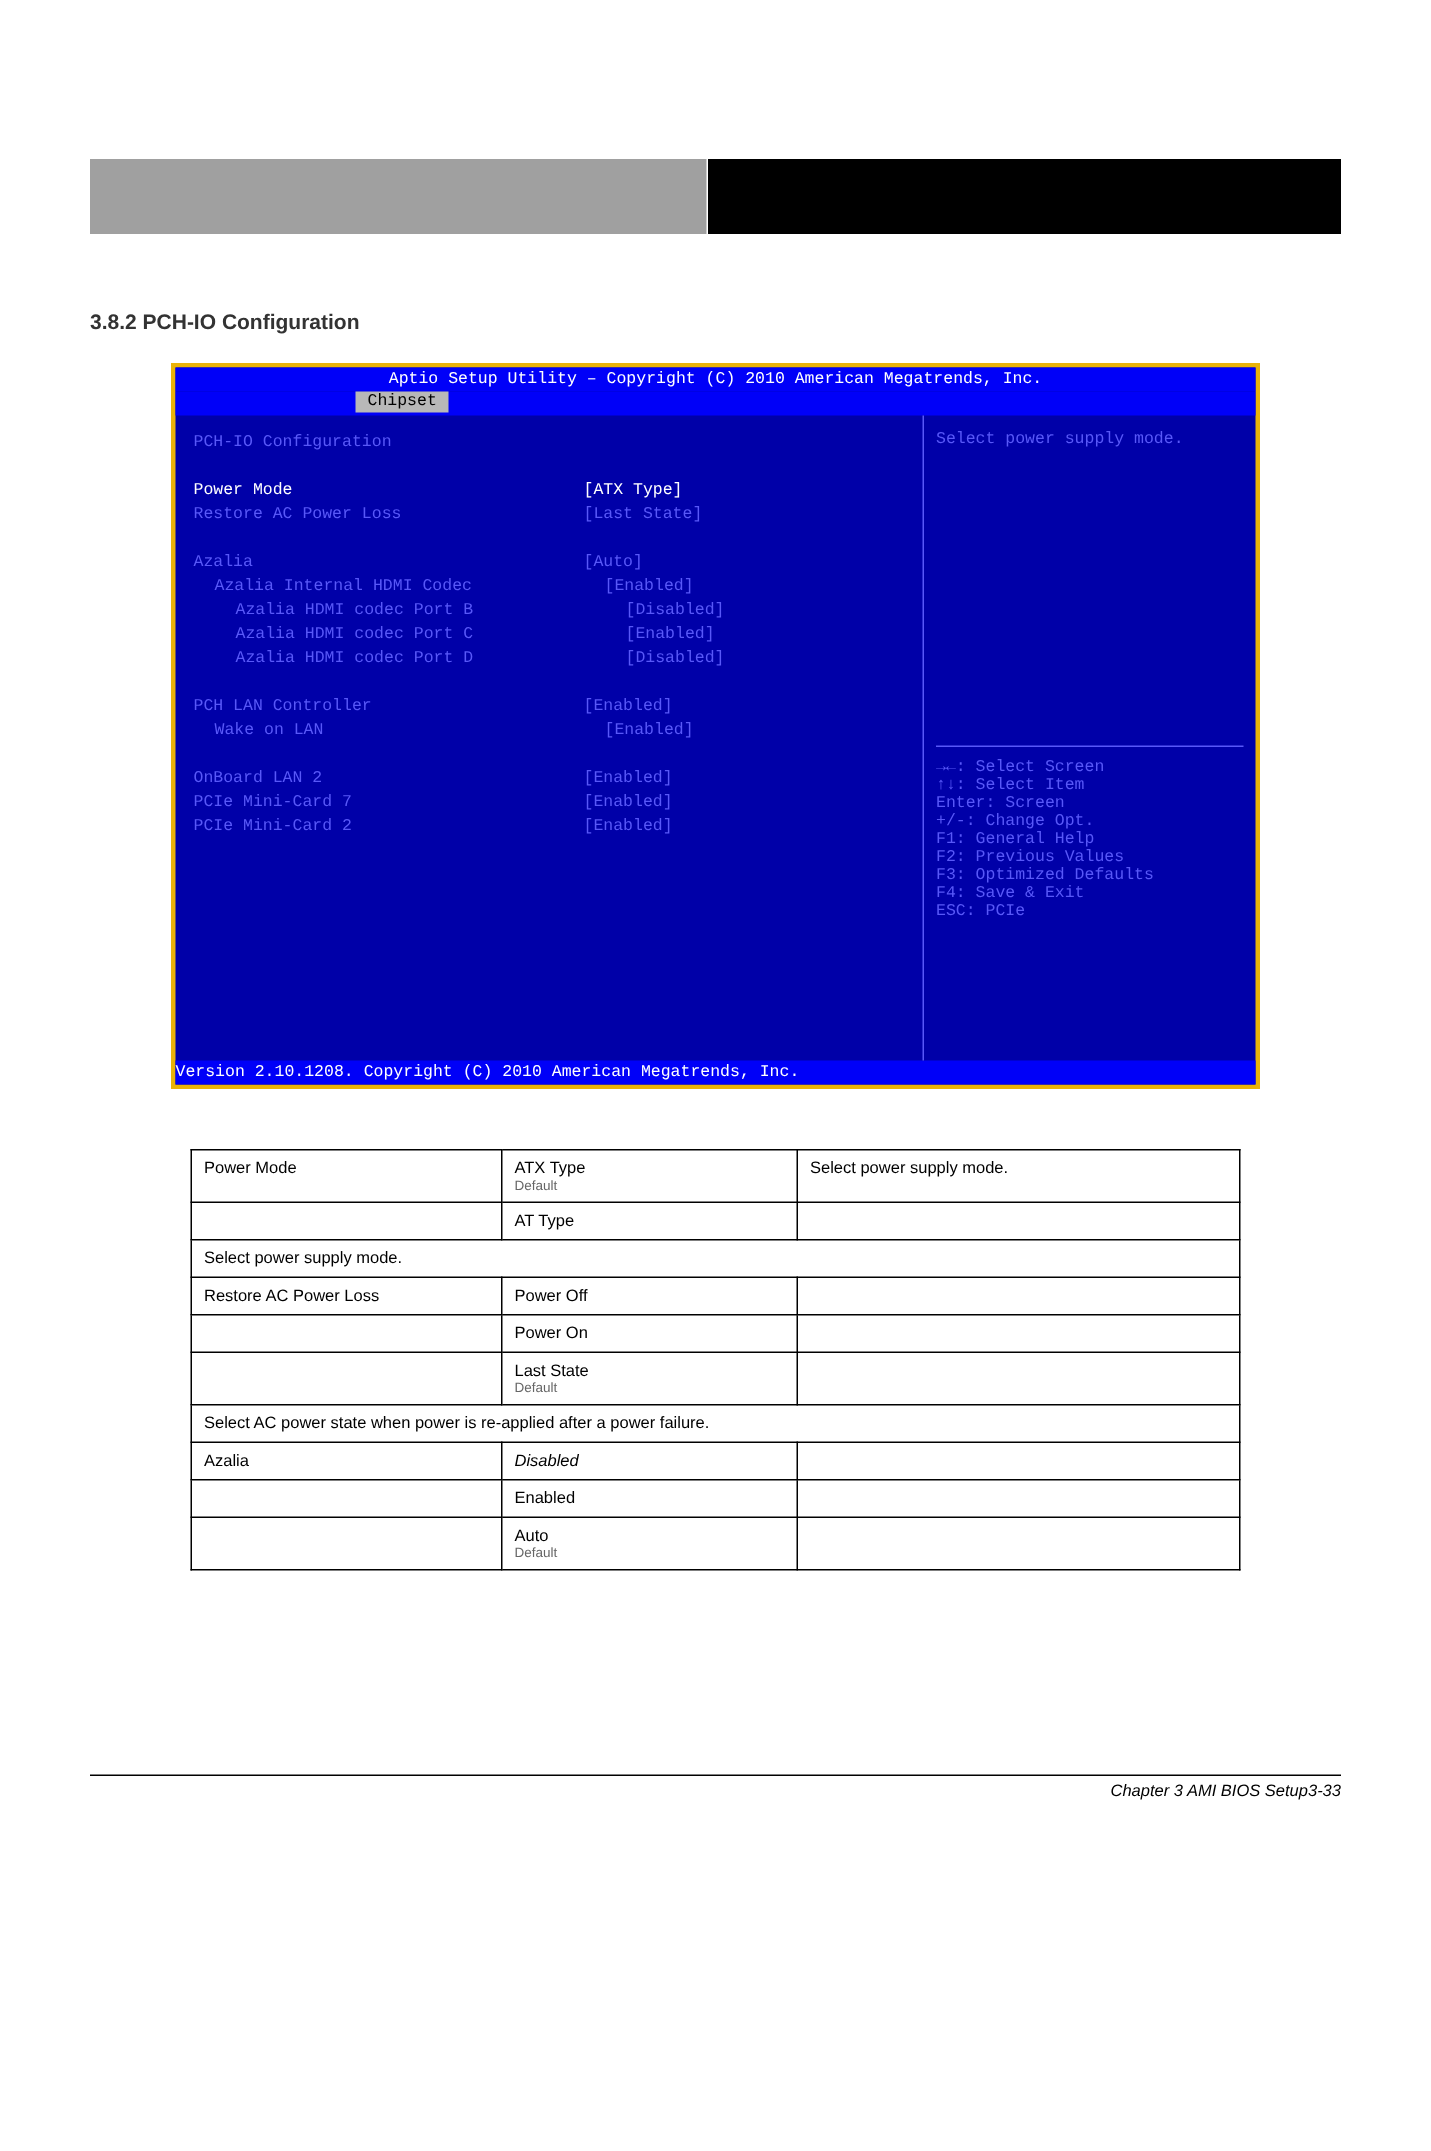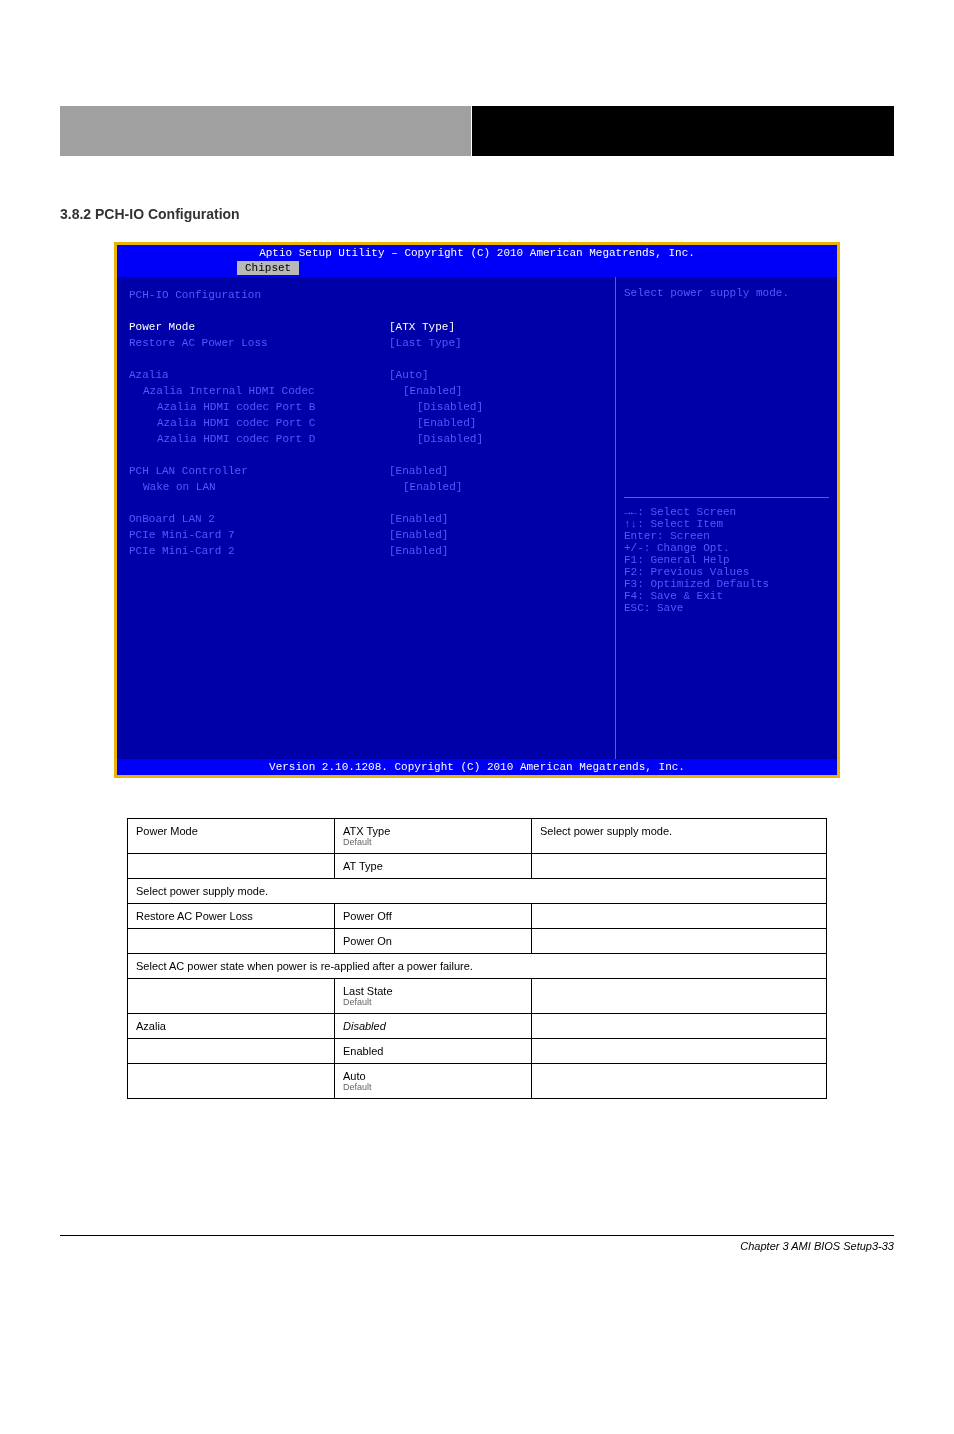--- a/index.html
+++ b/index.html
@@ -5,30 +5,30 @@
 body{margin:0;background:#fff;font-family:Arial,sans-serif;font-size:12px;color:#000;width:954px}
 .page{padding:16px 60px}
 .hdr{display:flex;margin:90px 0 0}
 .hdr-l{flex:1;background:#a0a0a0;height:50px;border-right:1px solid #fff}
 .hdr-r{flex:1;background:#000;height:50px;color:#fff;display:flex;align-items:center;padding-left:12px;font-size:11px}
 .sect-title{margin:50px 0 20px;font-weight:bold;font-size:14px;color:#333}
 .bios{margin:0 auto;width:720px;background:#0000a8;font-family:'Courier New',monospace;font-size:11px;color:#fff;border:3px solid #eab308}
 .bios-top{background:#0000f8;text-align:center;padding:2px 0;font-size:11px;color:#fff}
 .tabbar{background:#0000f8;padding:0 0 2px 120px}
 .tab{background:#b8b8b8;color:#000;padding:1px 8px;display:inline-block}
-.bios-body{display:flex;height:482px}
+.bios-body{display:flex;height:430px}
 .bios-left{flex:1;padding:10px 12px;position:relative;border-right:1px solid #5858f8}
 .bios-right{width:205px;padding:10px 8px;color:#5858f8;font-size:11px}
 .wht{color:#fff}.cya{color:#5858f8}
 .row{display:flex;line-height:16px}
 .lbl{width:260px}.val{}
 .ind1{padding-left:14px}.ind2{padding-left:28px}
 .sp{height:16px}
 .help-sep{border-top:1px solid #5858f8;margin:8px 0}
-.bios-foot{background:#0000f8;text-align:center;padding:2px 0;color:#fff;font-size:11px}
+.bios-foot{background:#0000f8;text-align:left;padding:2px 0;color:#fff;font-size:11px}
 table.opts{width:700px;margin:40px auto 0;border-collapse:collapse;font-size:11px}
 table.opts td{border:1px solid #000;padding:6px 8px;vertical-align:top}
 table.opts .full{}
 .foot-line{border-top:1px solid #000;margin:120px 60px 0}
 .foot{display:flex;justify-content:flex-end;padding:4px 60px 30px;font-style:italic;font-size:11px}
 </style>
 </head>
 <body>
 
 <div class="page">
@@ -50,21 +50,21 @@
             <span class="lbl">PCH-IO Configuration</span>
           </div>
     <div class="sp"></div>
     <div id="bios-rows">
             <div class="row wht">
               <span class="lbl">Power Mode</span>
               <span class="val">[ATX Type]</span>
             </div>
             <div class="row cya">
               <span class="lbl">Restore AC Power Loss</span>
-              <span class="val">[Last Type]</span>
+              <span class="val">[Last State]</span>
             </div>
             <div class="sp"></div>
             <div class="row cya">
               <span class="lbl">Azalia</span>
               <span class="val">[Auto]</span>
             </div>
             <div class="row cya">
               <span class="lbl ind1">Azalia Internal HDMI Codec</span>
               <span class="val">[Enabled]</span>
             </div>
@@ -110,21 +110,21 @@
     <div class="help-sep"></div>
     <div id="help-keys">
             <div>→←: Select Screen</div>
             <div>↑↓: Select Item</div>
             <div>Enter: Screen</div>
             <div>+/-: Change Opt.</div>
             <div>F1: General Help</div>
             <div>F2: Previous Values</div>
             <div>F3: Optimized Defaults</div>
             <div>F4: Save &amp; Exit</div>
-            <div>ESC: Save</div>
+            <div>ESC: PCIe</div>
           </div>
    </div>
   </div>
   <div class="bios-foot">Version 2.10.1208. Copyright (C) 2010 American Megatrends, Inc.</div>
  </div>
 
  <table class="opts">
   <tbody id="opts-body">
         <tr>
           <td style="width: 190px;">Power Mode</td>
@@ -143,26 +143,26 @@
           <td style="width: 190px;">Restore AC Power Loss</td>
           <td style="width: 180px;">Power Off</td>
           <td></td>
         </tr>
         <tr>
           <td style="width: 190px;"></td>
           <td style="width: 180px;">Power On</td>
           <td></td>
         </tr>
         <tr>
-          <td colspan="3" class="full">Select AC power state when power is re-applied after a power failure.</td>
-        </tr>
-        <tr>
           <td style="width: 190px;"></td>
           <td style="width: 180px;">Last State<div style="font-size: 9px; color: rgb(102, 102, 102);">Default</div></td>
           <td></td>
+        </tr>
+        <tr>
+          <td colspan="3" class="full">Select AC power state when power is re-applied after a power failure.</td>
         </tr>
         <tr>
           <td style="width: 190px;">Azalia</td>
           <td style="width: 180px; font-style: italic;">Disabled</td>
           <td></td>
         </tr>
         <tr>
           <td style="width: 190px;"></td>
           <td style="width: 180px;">Enabled</td>
           <td></td>

